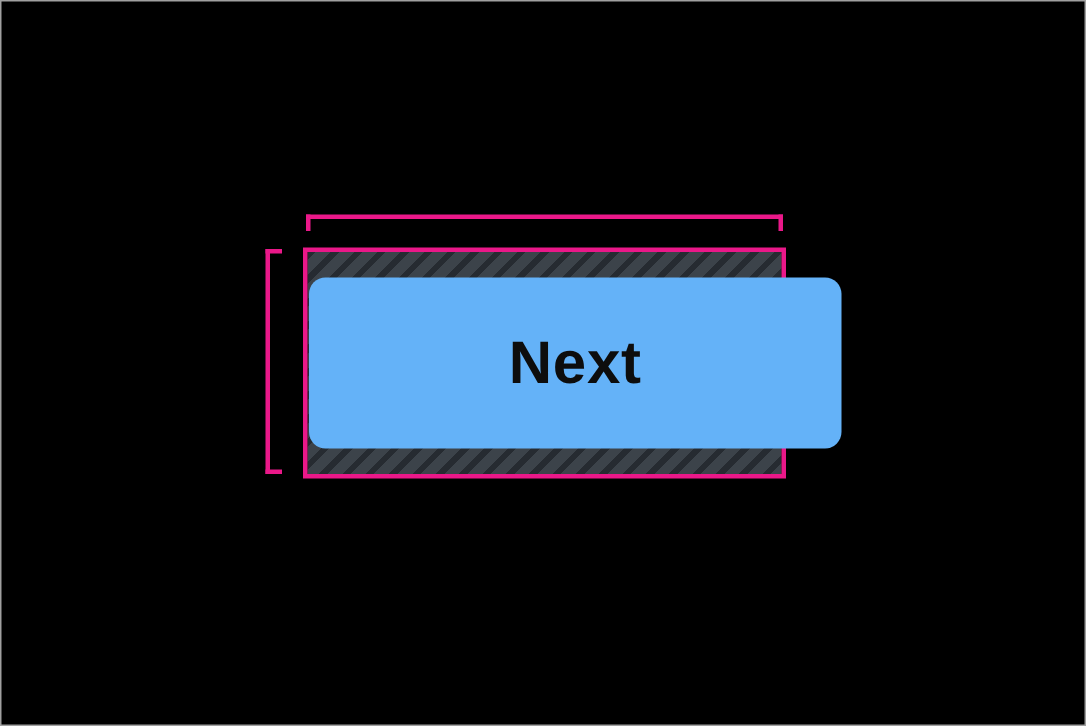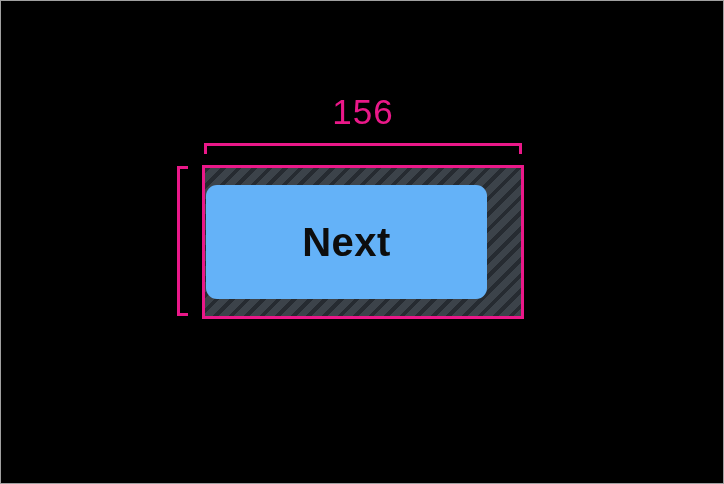--- a/index.html
+++ b/index.html
@@ -80,42 +80,41 @@
       var(--hatch-stripe) 0px,
       var(--hatch-stripe) 4px,
       var(--hatch-base) 4px,
       var(--hatch-base) 11px
     );
   }
   .next-button {
     position: absolute;
     left: 205px;
     top: 184px;
-    width: 281px;
+    width: 355px;
     height: 114px;
     background: var(--button-fill);
     border: none;
     border-radius: 11px;
     display: flex;
     align-items: center;
     justify-content: center;
     color: var(--button-text);
     font-family: "Liberation Sans", "DejaVu Sans", sans-serif;
     font-size: 40px;
     font-weight: 600;
     letter-spacing: 0.5px;
     cursor: pointer;
   }
 </style>
 </head>
 <body>
 
 <div class="canvas">
 
-  <div class="dim-label width">156</div>
   <div class="bracket-width"></div>
 
   <div class="bracket-height"></div>
 
   <div class="component-bounds"></div>
 
   <button class="next-button">Next</button>
 
 </div>
 

